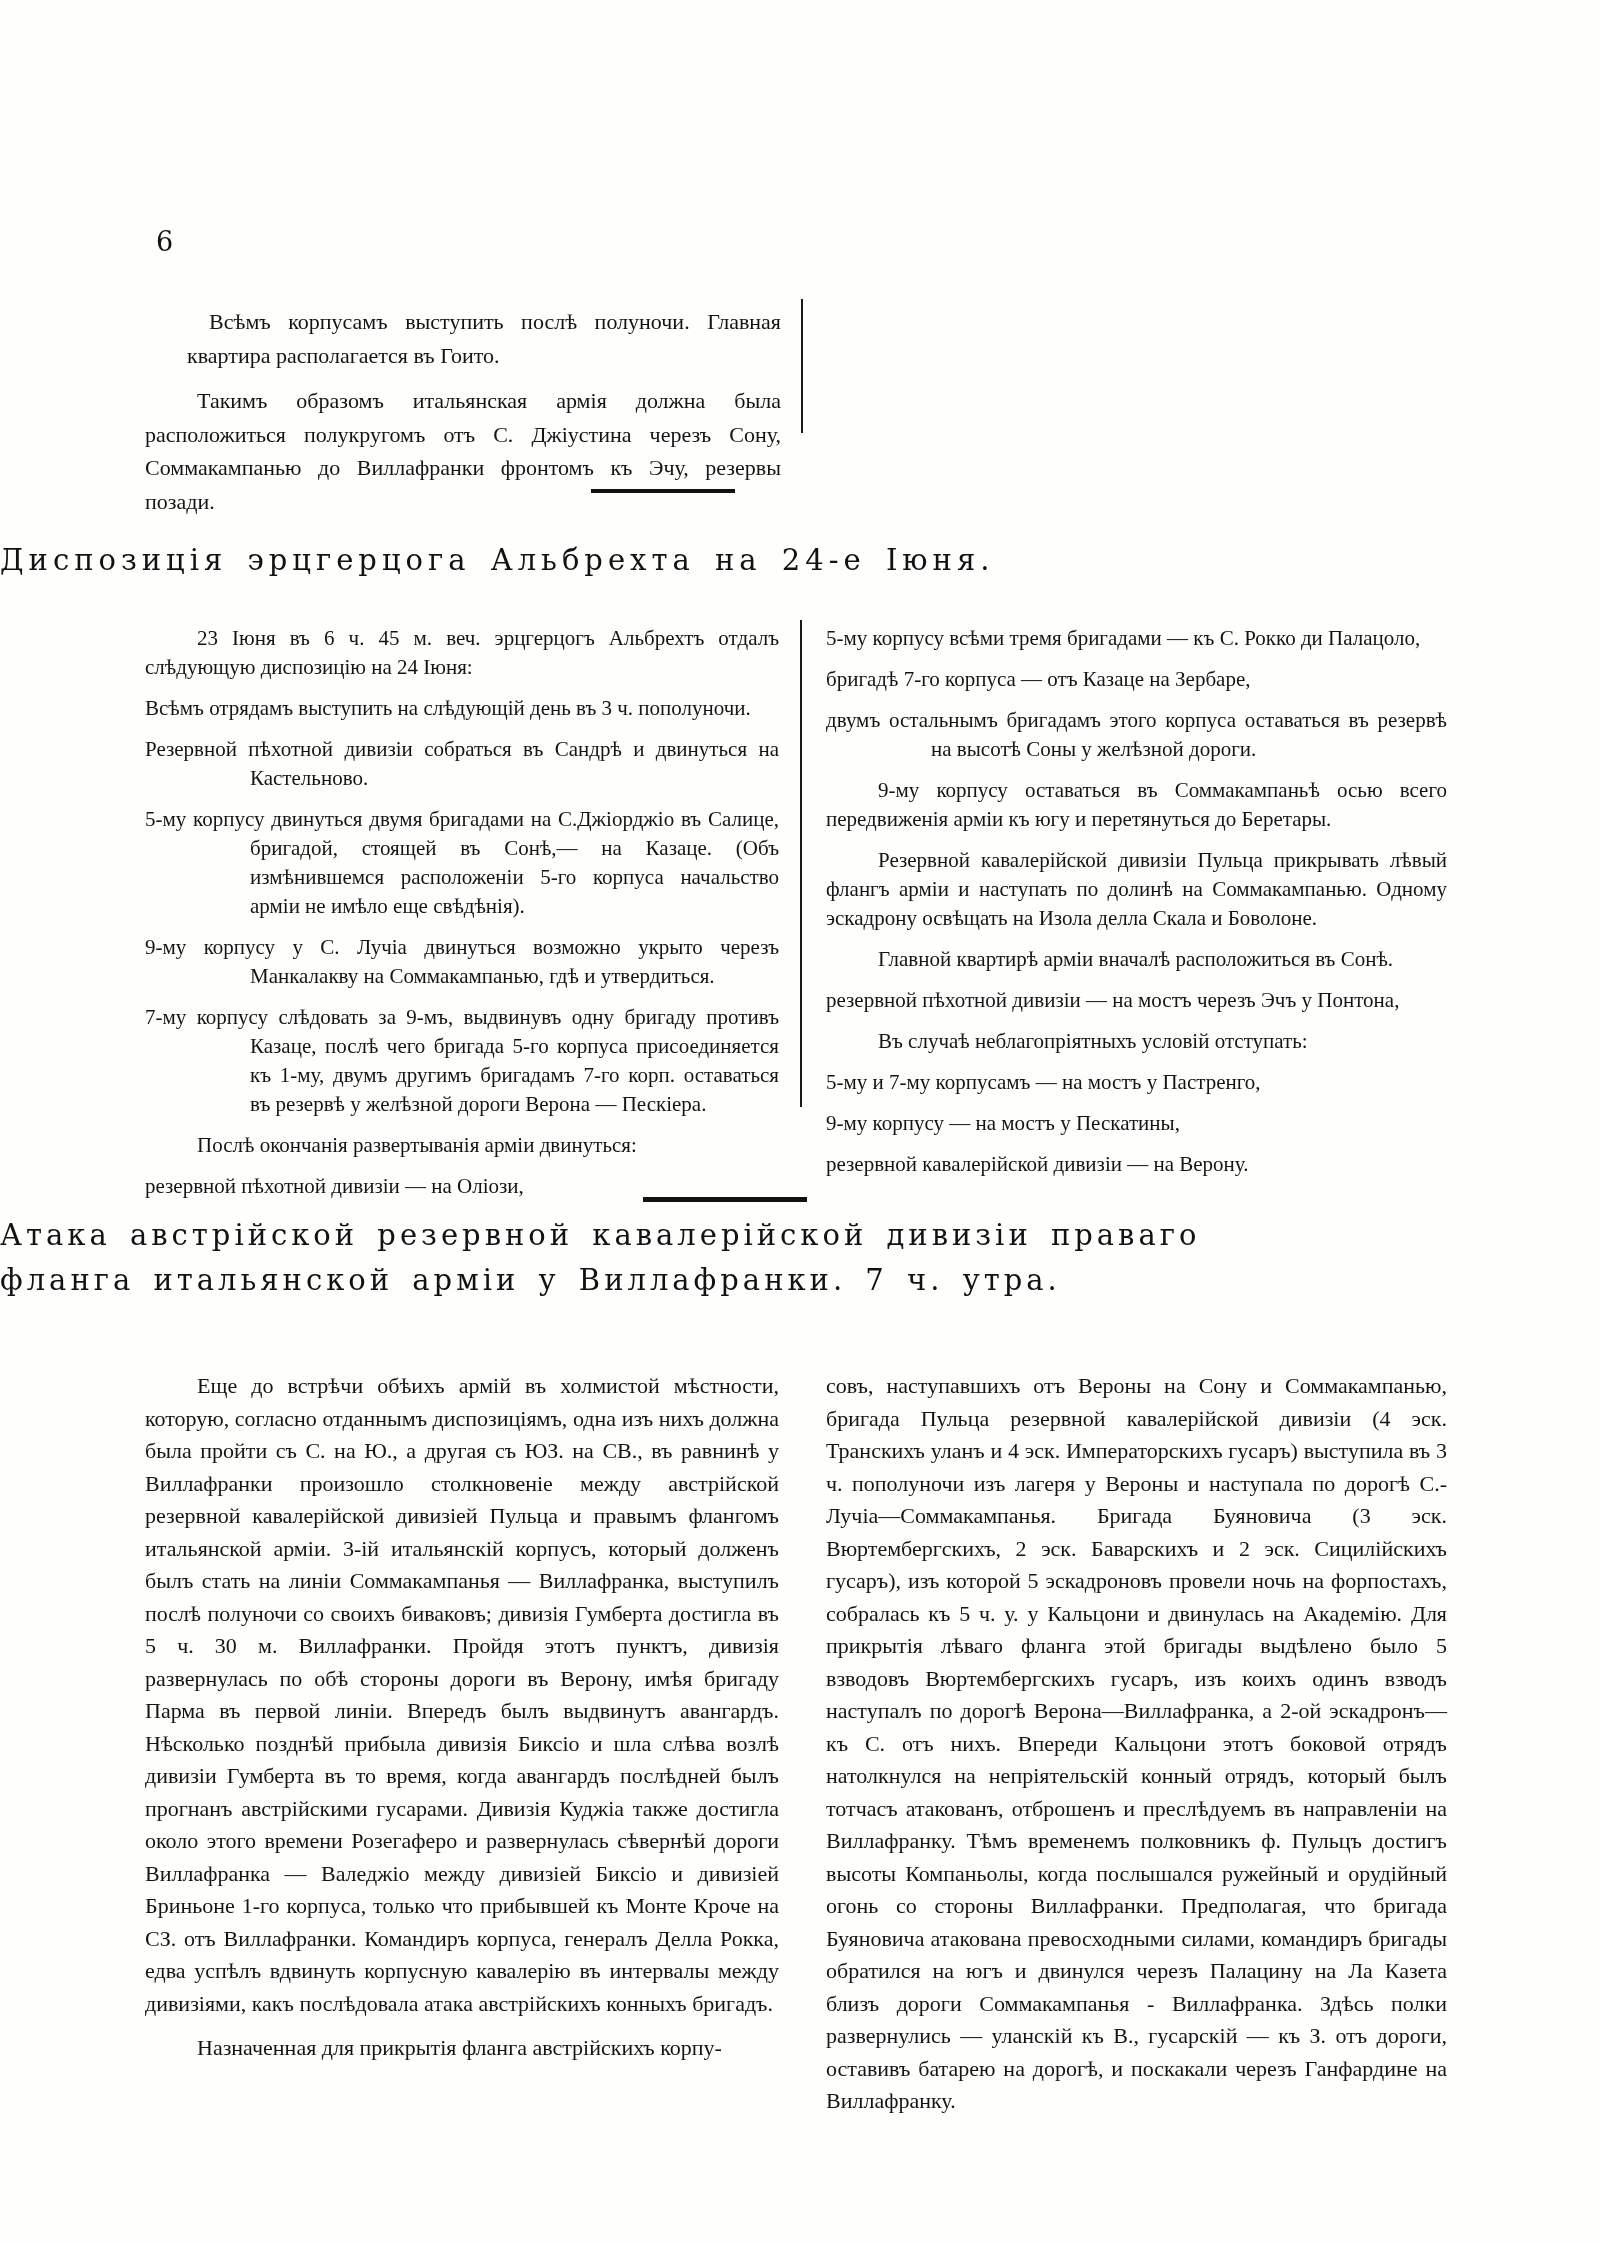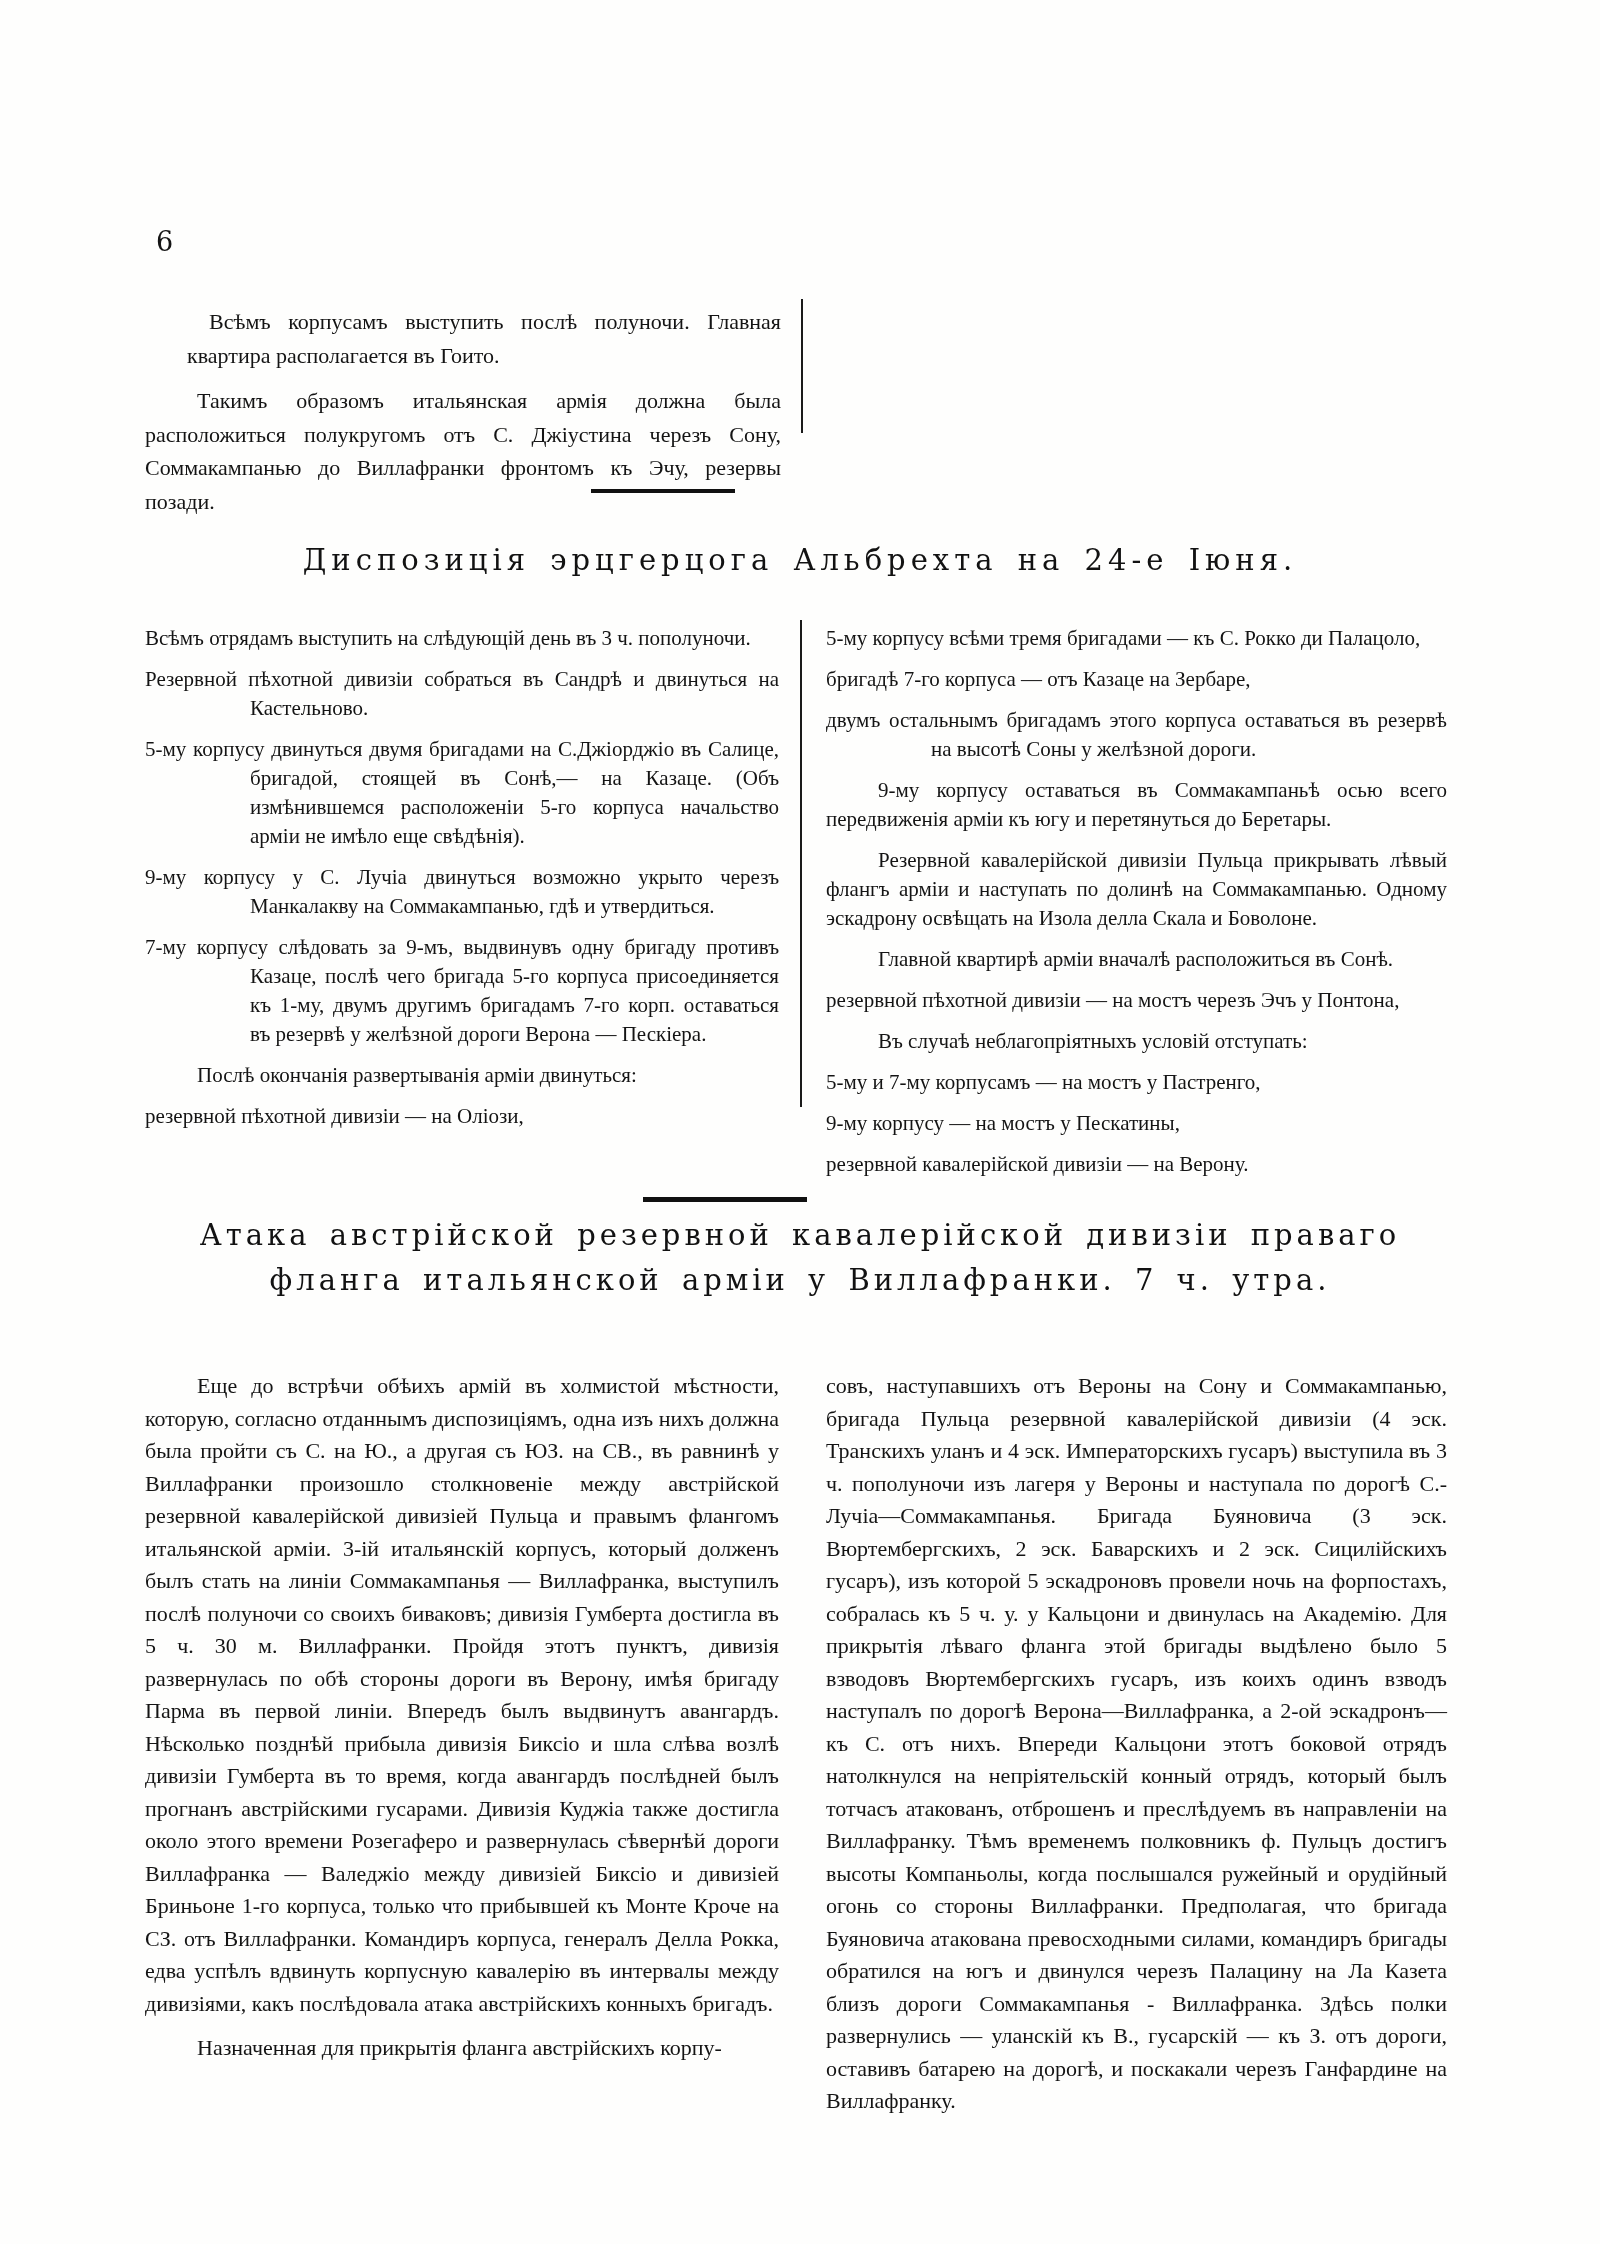--- a/index.html
+++ b/index.html
@@ -55,21 +55,21 @@
     background: #111111;
   }
   .rule1 { left: 591px; top: 489px; width: 144px; height: 4px; }
   .rule2 { left: 643px; top: 1197px; width: 164px; height: 5px; }
 
   .heading {
     position: absolute;
     left: 0;
     width: 1600px;
     margin: 0;
-    text-align: center;
+    text-align: left;
     font-weight: normal;
     font-size: 29px;
     letter-spacing: 5px;
     word-spacing: 6px;
     color: #121212;
   }
   .heading1 { top: 543px; }
   .heading2 { top: 1213px; line-height: 45px; letter-spacing: 4px; }
 </style>
 </head>
@@ -83,20 +83,21 @@
       <p class="para hang-in">Всѣмъ корпусамъ выступить послѣ полуночи. Главная квартира располагается въ Гоито.</p>
       <p class="para indent">Такимъ образомъ итальянская армія должна была расположиться полукругомъ отъ С. Джіустина черезъ Сону, Соммакампанью до Виллафранки фронтомъ къ Эчу, резервы позади.</p>
     </div>
   <div class="vdivider intro-divider"></div>
 
   <div class="hrule rule1"></div>
 
   <h2 class="heading heading1">Диспозиція эрцгерцога Альбрехта на 24-е Іюня.</h2>
 
   <div class="col disp-left">
+      <p class="para indent">23 Іюня въ 6 ч. 45 м. веч. эрцгерцогъ Альбрехтъ отдалъ слѣдующую диспозицію на 24 Іюня:</p>
       <p class="para hang">Всѣмъ отрядамъ выступить на слѣдующій день въ 3 ч. пополуночи.</p>
       <p class="para hang">Резервной пѣхотной дивизіи собраться въ Сандрѣ и двинуться на Кастельново.</p>
       <p class="para hang">5-му корпусу двинуться двумя бригадами на С.Джіорджіо въ Салице, бригадой, стоящей въ Сонѣ,— на Казаце. (Объ измѣнившемся расположеніи 5-го корпуса начальство арміи не имѣло еще свѣдѣнія).</p>
       <p class="para hang">9-му корпусу у С. Лучіа двинуться возможно укрыто черезъ Манкалакву на Соммакампанью, гдѣ и утвердиться.</p>
       <p class="para hang">7-му корпусу слѣдовать за 9-мъ, выдвинувъ одну бригаду противъ Казаце, послѣ чего бригада 5-го корпуса присоединяется къ 1-му, двумъ другимъ бригадамъ 7-го корп. оставаться въ резервѣ у желѣзной дороги Верона — Пескіера.</p>
       <p class="para indent">Послѣ окончанія развертыванія арміи двинуться:</p>
       <p class="para flush">резервной пѣхотной дивизіи — на Оліози,</p>
     </div>
   <div class="vdivider disp-divider"></div>
   <div class="col disp-right">

